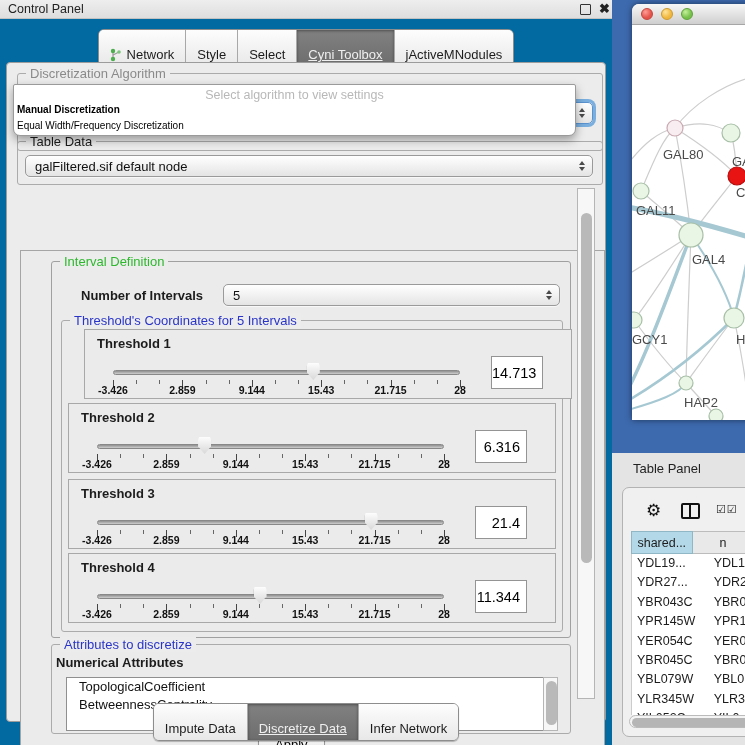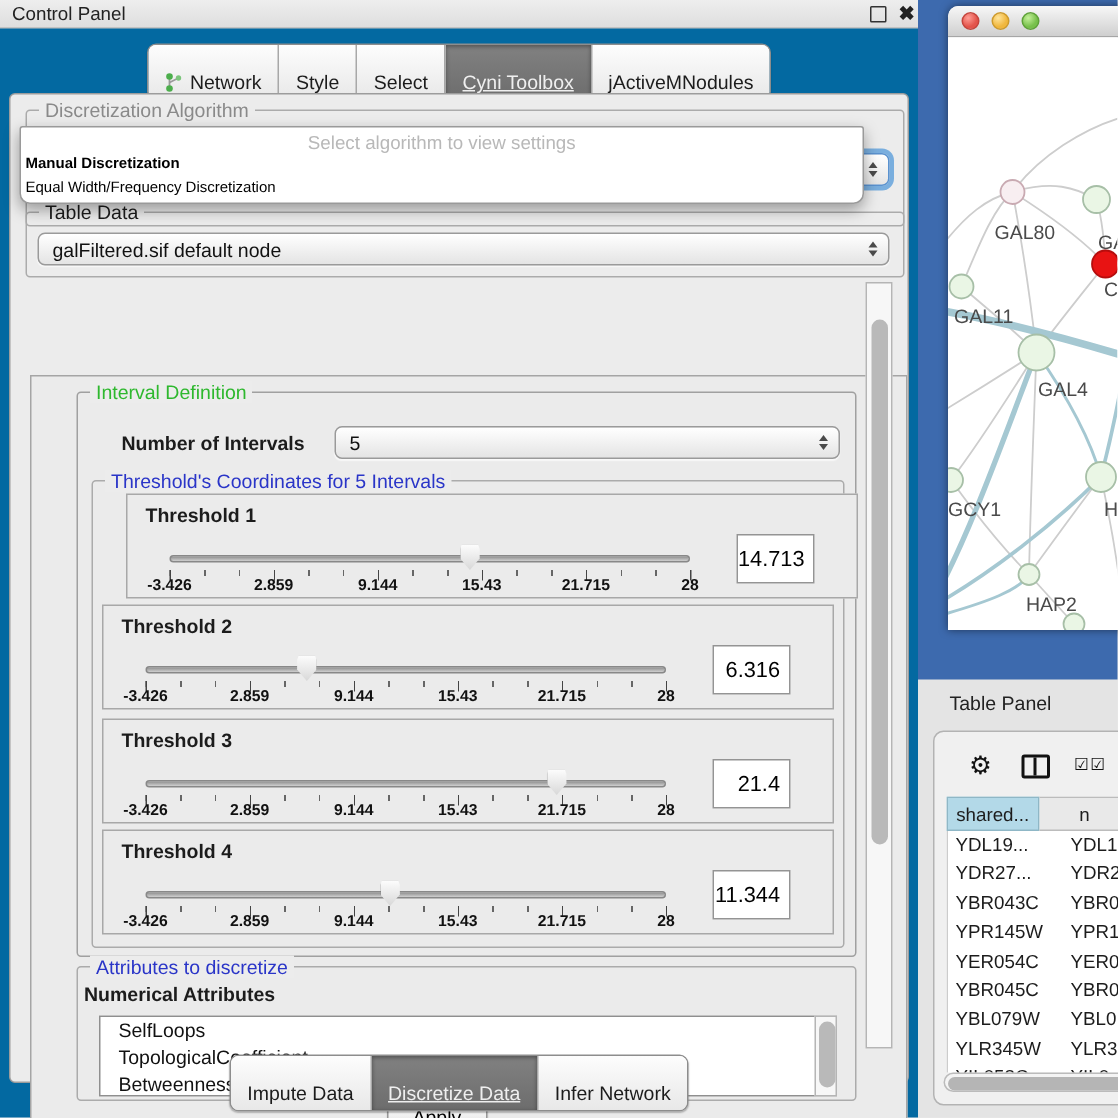--- a/index.html
+++ b/index.html
@@ -250,21 +250,20 @@
             </div>
             <input class="valbox" value="11.344" style="">
           </div>
         </div>
       </div>
 
       <div class="groupbox" style="left:30px; top:393px; width:520px; height:90px;">
         <span class="grouplabel g-blue">Attributes to discretize</span>
         <span style="position:absolute; left:4px; top:10px; font-weight:bold;">Numerical Attributes</span>
         <div id="attr-list">
-          <div class="li">SelfLoops</div>
           <div class="li">TopologicalCoefficient</div>
           <div class="li">BetweennessCentrality</div>
         </div>
         <div class="vscroll" style="right:12px; top:32px; width:15px; height:54px;">
           <span class="vthumb" style="top:3px; height:44px;"></span>
         </div>
       </div>
 
       <button class="pushbtn" style="left:237px; top:483px;">Apply</button>
     </div>

